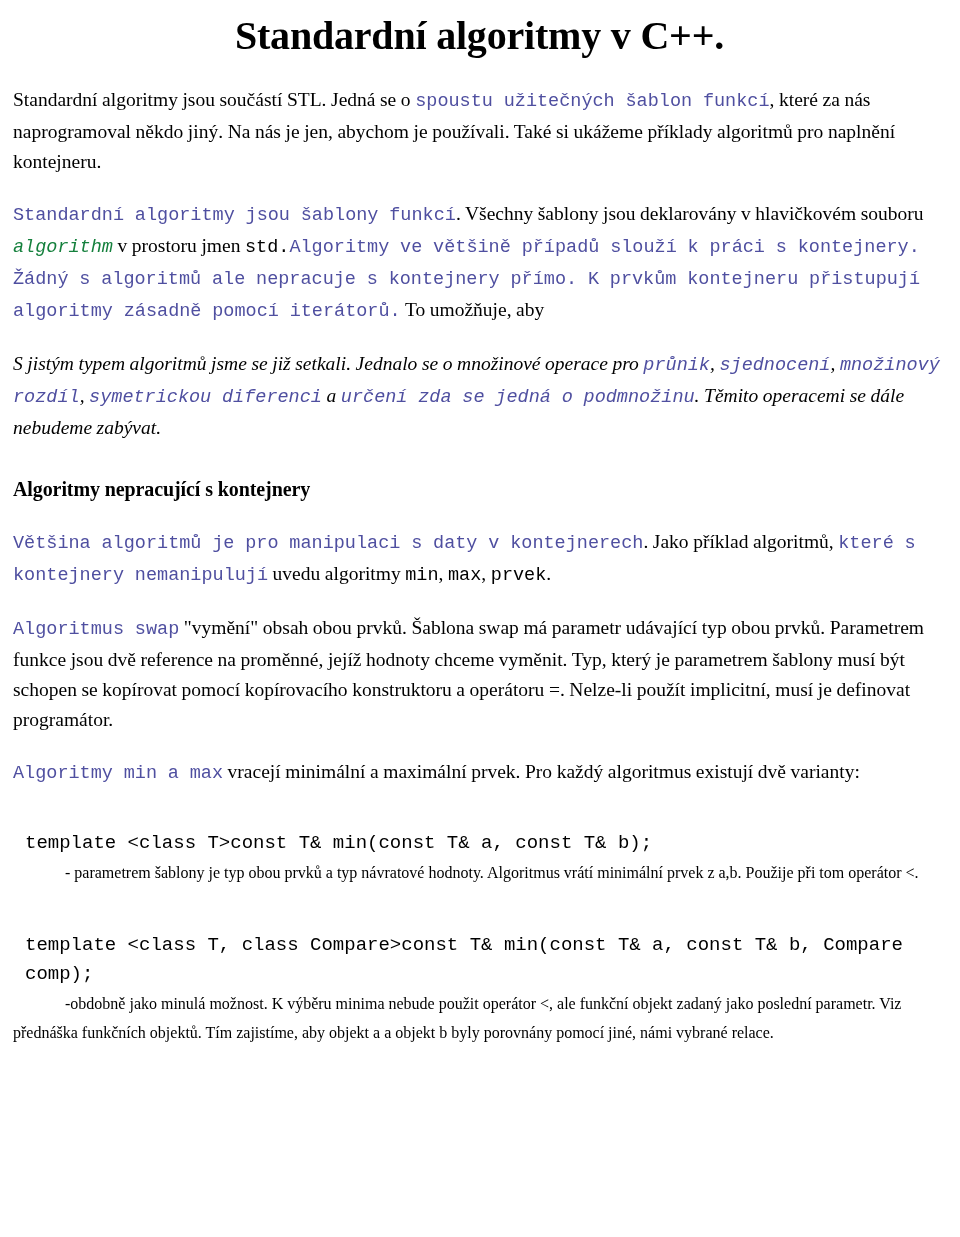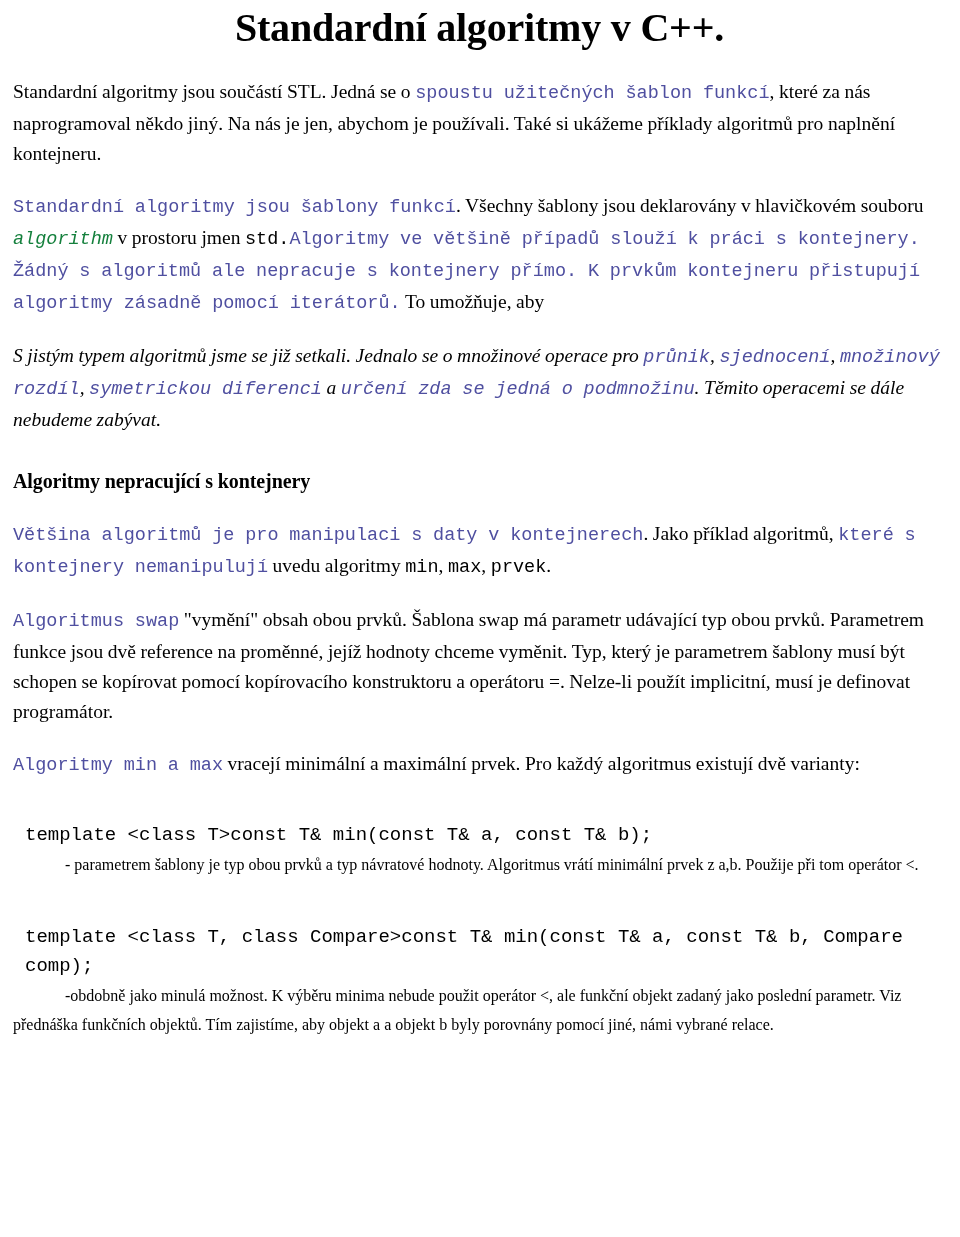--- a/index.html
+++ b/index.html
@@ -11,21 +11,21 @@
   body {
     width: 960px;
     min-height: 1237px;
     font-family: "Liberation Serif", "DejaVu Serif", serif;
     color: #000000;
     -webkit-font-smoothing: none;
   }
   .page {
     width: 960px;
     box-sizing: border-box;
-    padding: 4px 14px 10px 13px;
+    padding: 12px 14px 10px 13px;
   }
 
   
   h1.doc-title {
     font-family: "Liberation Serif", "DejaVu Serif", serif;
     font-weight: bold;
     font-size: 40px;
     line-height: 1.12;
     text-align: center;
     margin: 2px 0 26px 0;

